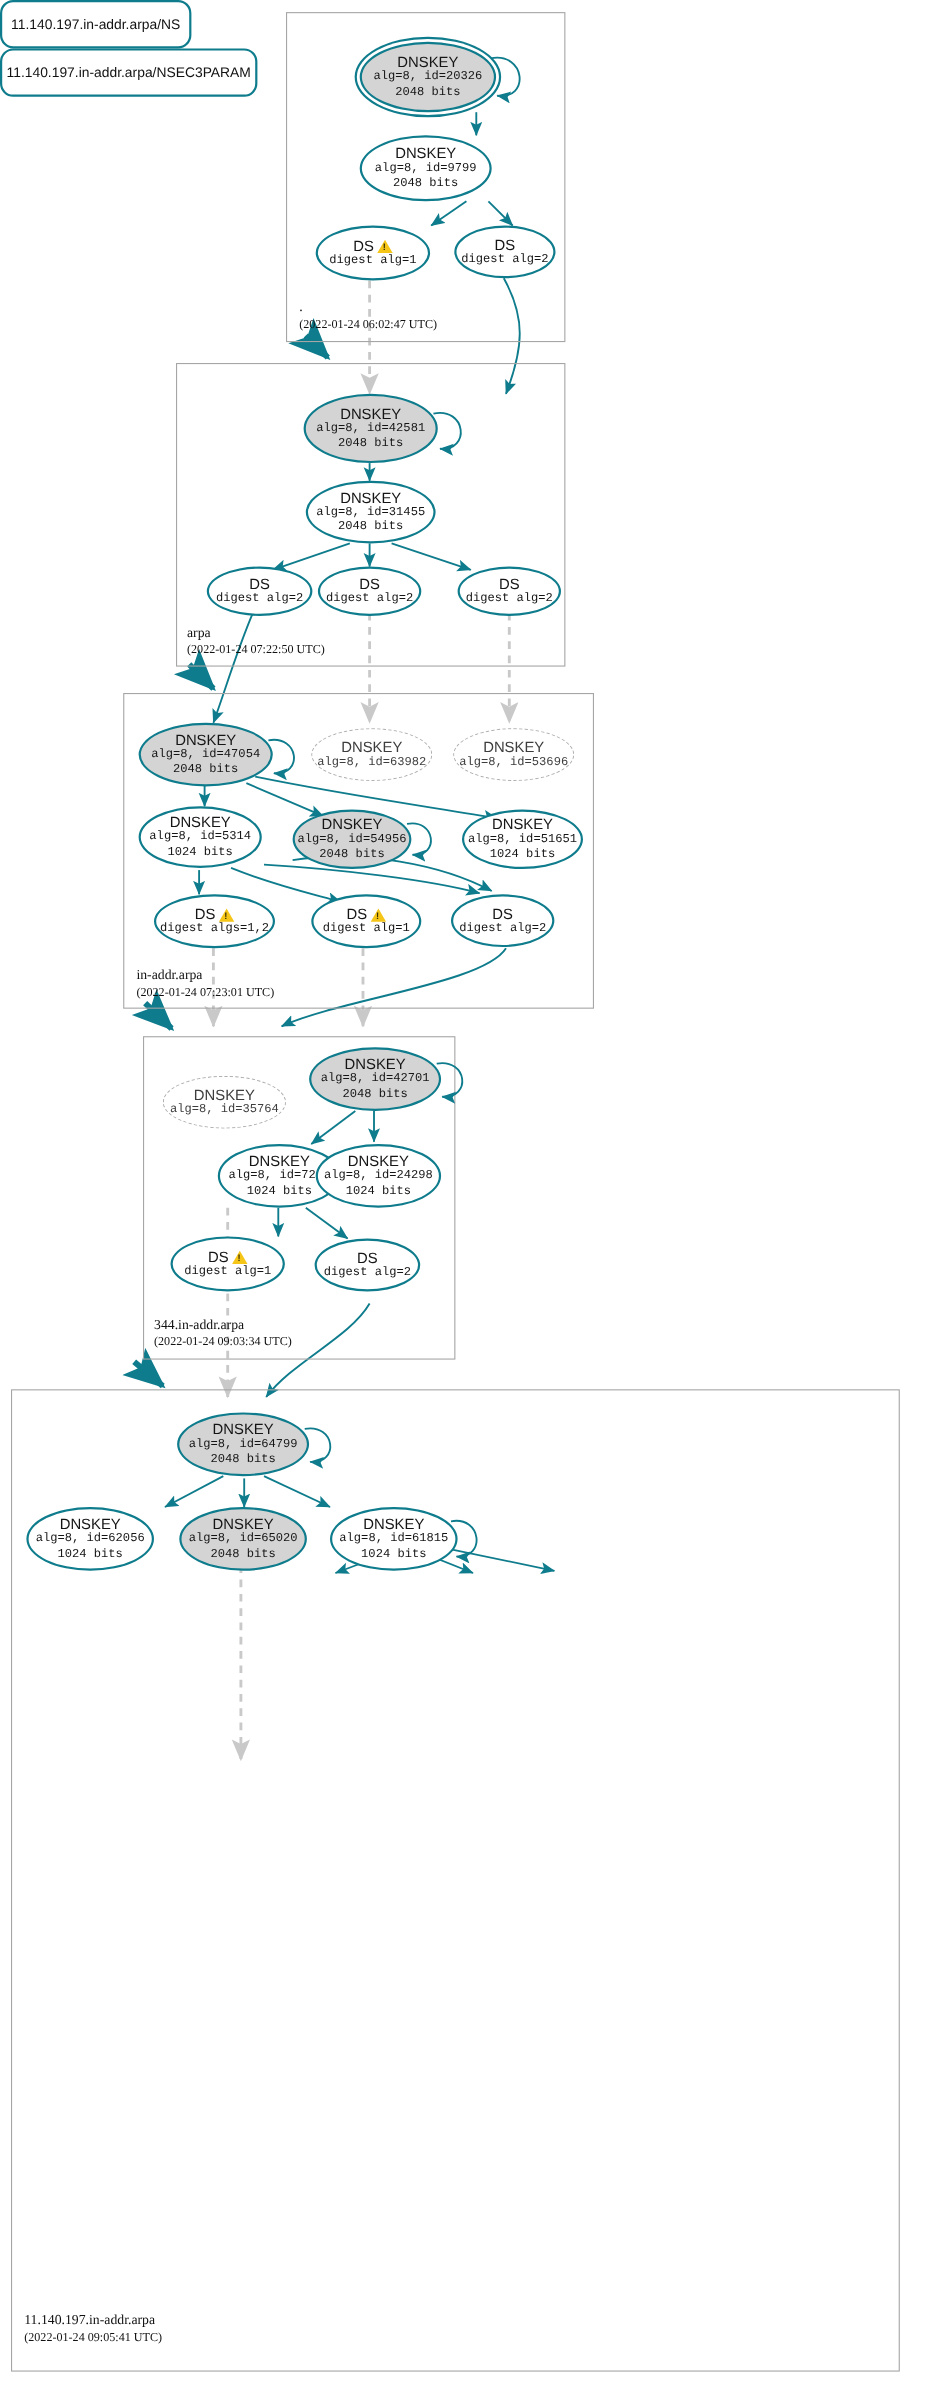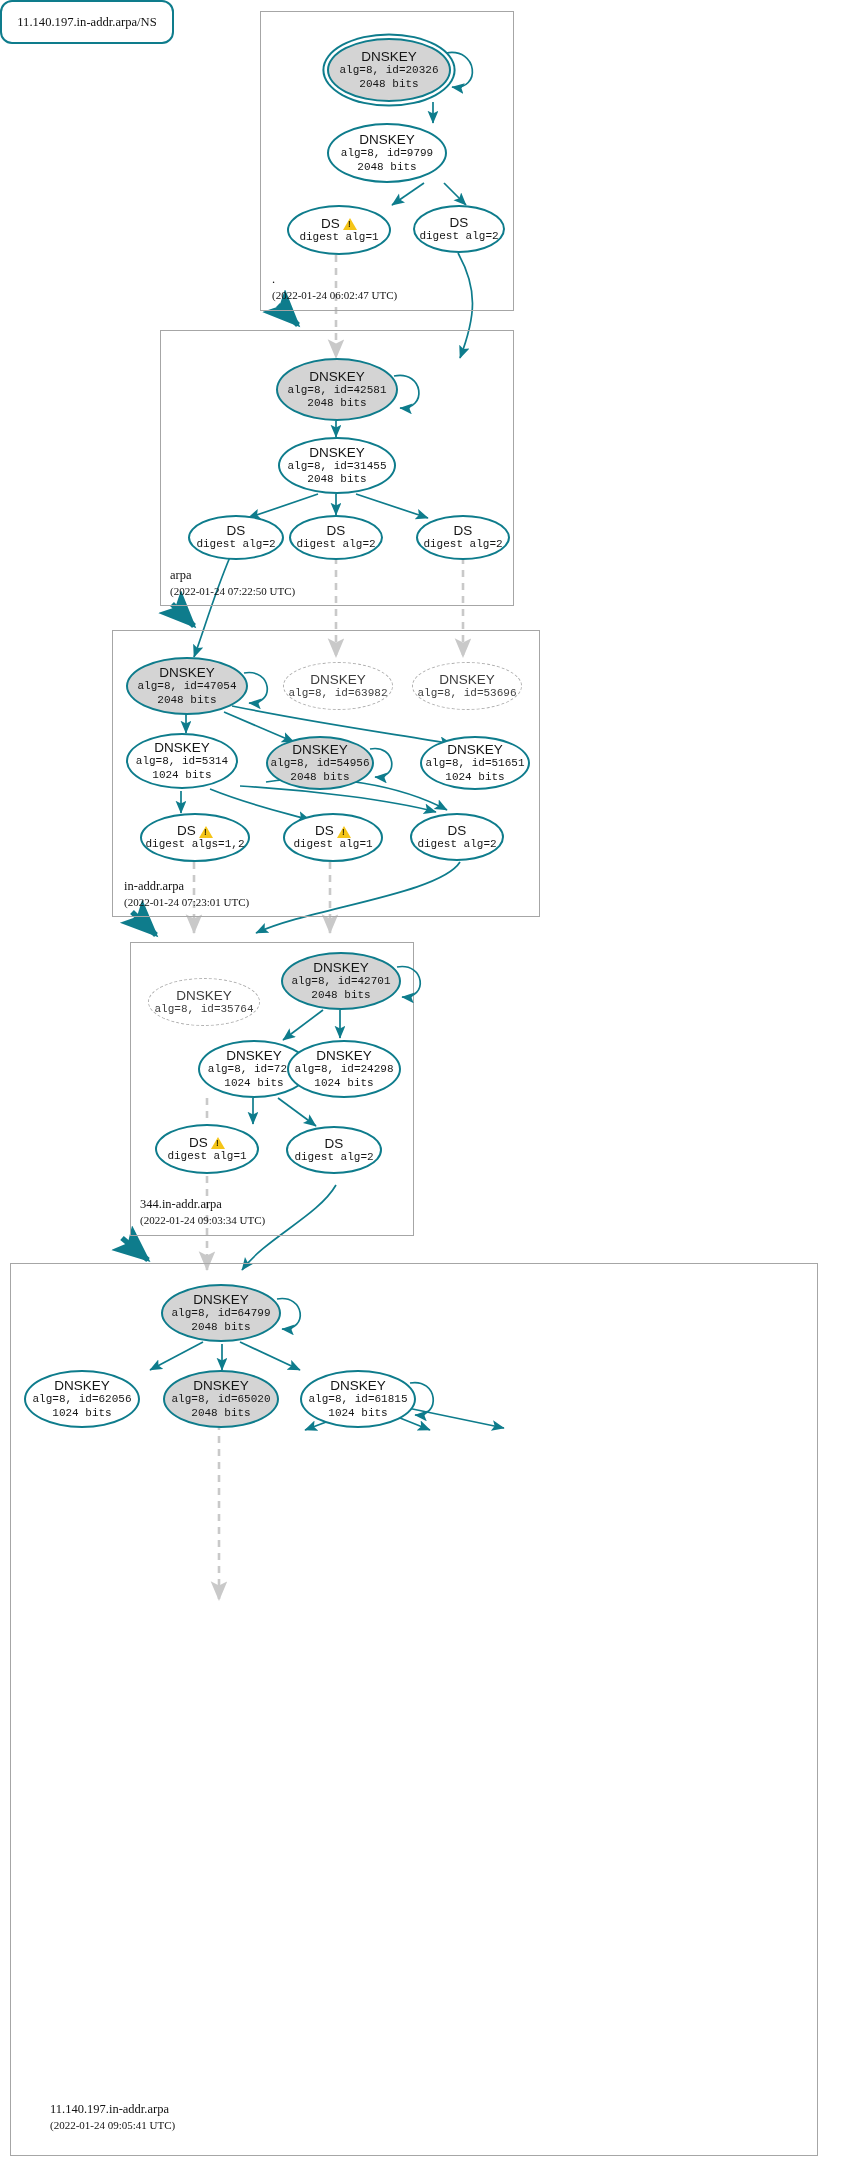--- a/index.html
+++ b/index.html
@@ -21,21 +21,21 @@
   .t2{font-family:Liberation Mono, monospace;font-size:11px;color:#151515;line-height:1.2;white-space:nowrap;}
   .t2.dim{color:#4a4a4a;}
   .dashed .t1,.dashed .t2{color:#3d3d3d;}
   .warn{display:inline-block;width:0;height:0;position:relative;top:1px;
         border-left:7px solid transparent;border-right:7px solid transparent;
         border-bottom:12px solid #f5c518;}
   .warn::after{content:"!";position:absolute;left:-2px;top:2px;width:4px;
         font-family:"Liberation Sans",sans-serif;font-size:8.5px;font-weight:bold;color:#3a3000;line-height:1;}
   .rr{border:2px solid #0e7c8c;border-radius:12px;background:#fff;
       display:flex;align-items:center;justify-content:center;}
-  .rr span{font-family:Liberation Serif, serif;font-size:12.6px;color:#111;white-space:nowrap;}
+  .rr span{font-family:Liberation Sans, sans-serif;font-size:12.6px;color:#111;white-space:nowrap;}
 </style>
 </head>
 <body>
 
 <div id="stage">
 
   <svg id="wires" viewBox="0 0 861 2168">
     <defs>
       <marker id="ah" markerWidth="9" markerHeight="9" refX="7.2" refY="3.2" orient="auto" markerUnits="strokeWidth">
         <path d="M0,0 L7.6,3.2 L0,6.4 L1.6,3.2 Z" fill="#0e7c8c"></path>
@@ -260,21 +260,21 @@
         <span class="warn"></span>
       </div>
     <div class="t2">digest alg=1</div>
   </div>
   <div class="node ell" style="left:286px;top:1126px;width:96px;height:48px;">
     <div class="t1">DS</div>
     <div class="t2">digest alg=2</div>
   </div>
 
   <div class="zonebox" style="left:10px;top:1263px;width:808px;height:893px;"></div>
-  <div class="zonelabel" style="left:22px;top:2102px;margin-left:28px;">
+  <div class="zonelabel" style="left:22px;top:2102px;">
     <span class="zn">11.140.197.in-addr.arpa</span>
     <span class="zt">(2022-01-24 09:05:41 UTC)</span>
   </div>
 
   <div class="node ell shaded" style="left:161px;top:1284px;width:120px;height:58px;">
     <div class="t1">DNSKEY</div>
     <div class="t2">alg=8, id=64799</div>
     <div class="t2">2048 bits</div>
   </div>
   <svg style="position:absolute;left:273px;top:1294px;width:38px;height:44px;">
@@ -296,14 +296,17 @@
     <div class="t2">alg=8, id=61815</div>
     <div class="t2">1024 bits</div>
   </div>
   <svg style="position:absolute;left:406px;top:1378px;width:38px;height:46px;">
     <path d="M4,5 C32,0 36,39 9,37" fill="none" stroke="#0e7c8c" stroke-width="1.7" marker-end="url(#ah)"></path>
   </svg>
 
   <div class="rr" style="left:16px;top:1441px;width:170px;height:40px;">
     <span>11.140.197.in-addr.arpa/NS</span>
   </div>
+  <div class="rr" style="left:196px;top:1441px;width:230px;height:40px;">
+    <span>11.140.197.in-addr.arpa/NSEC3PARAM</span>
+  </div>
 
 </div>
 
 </body></html>

